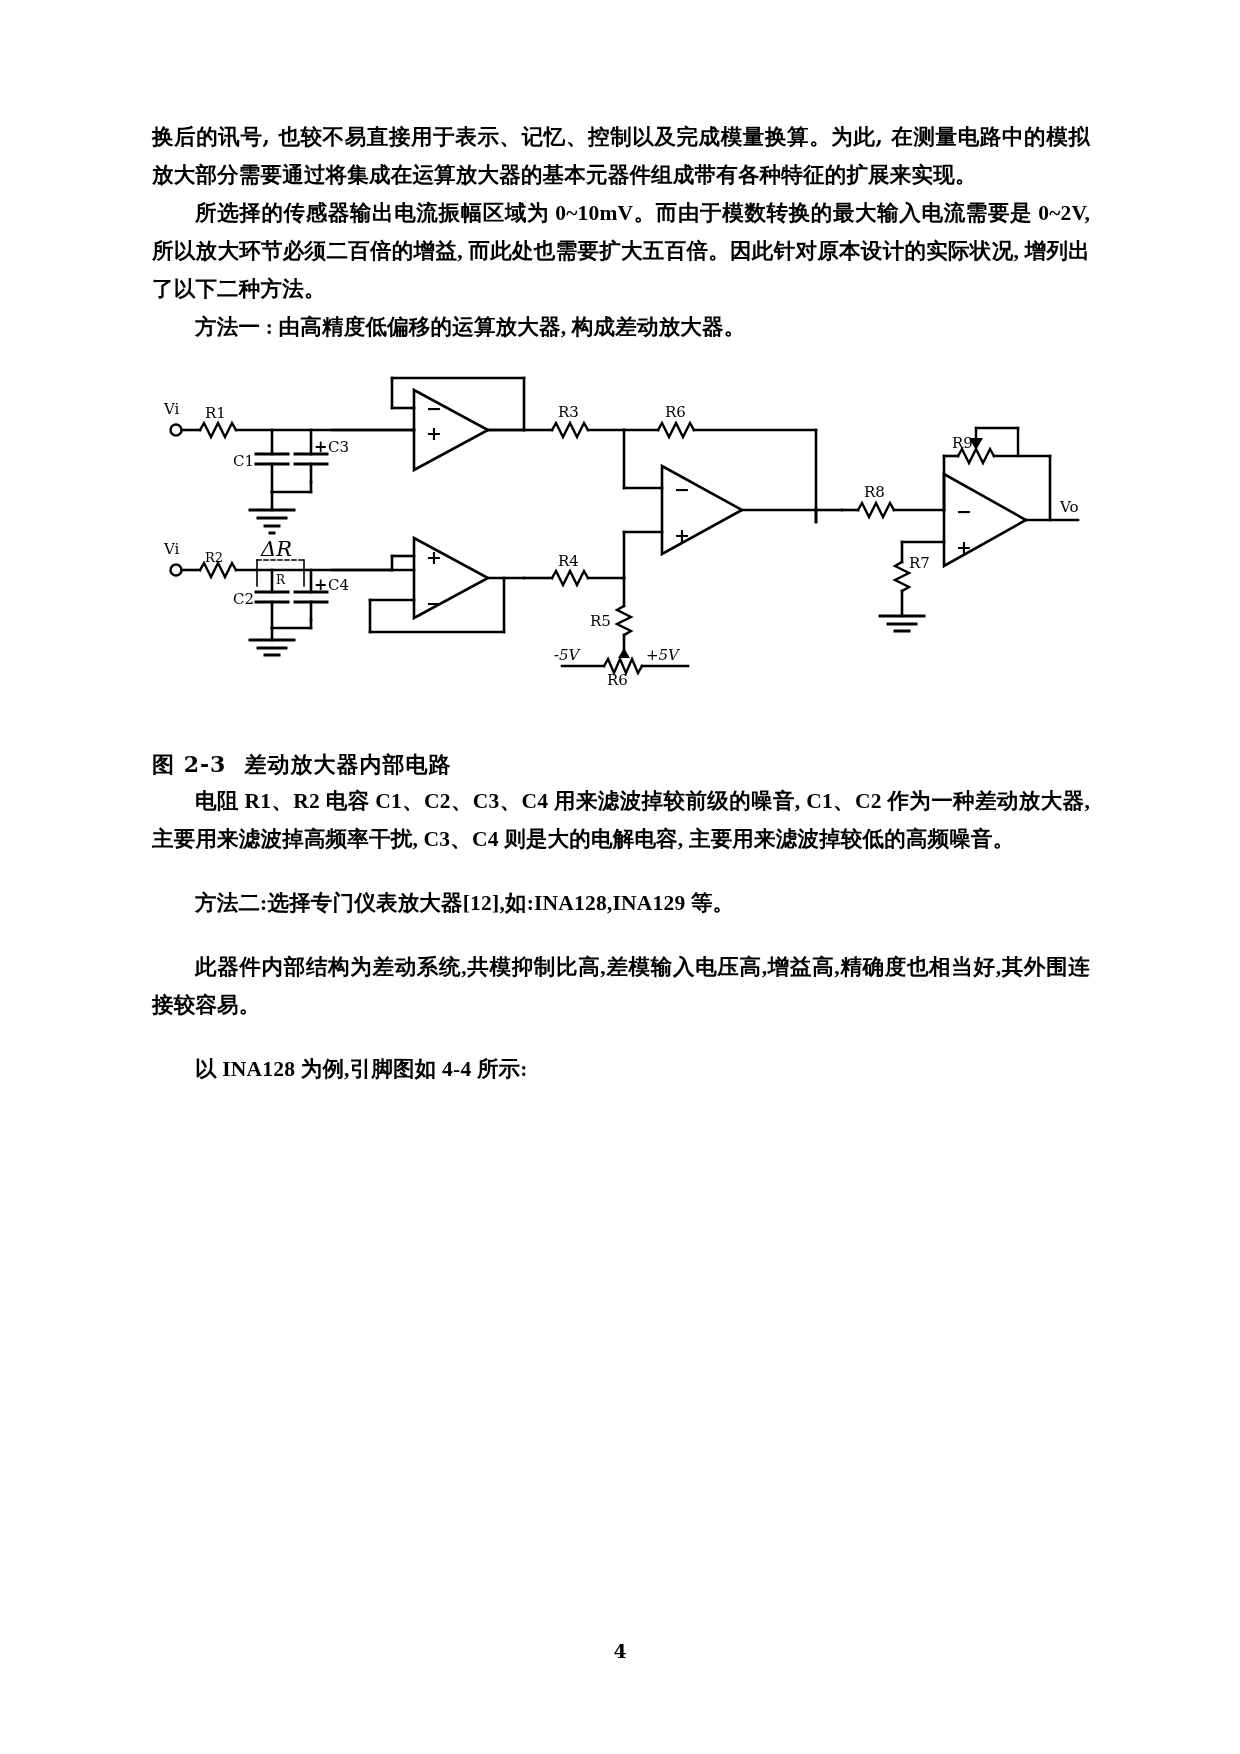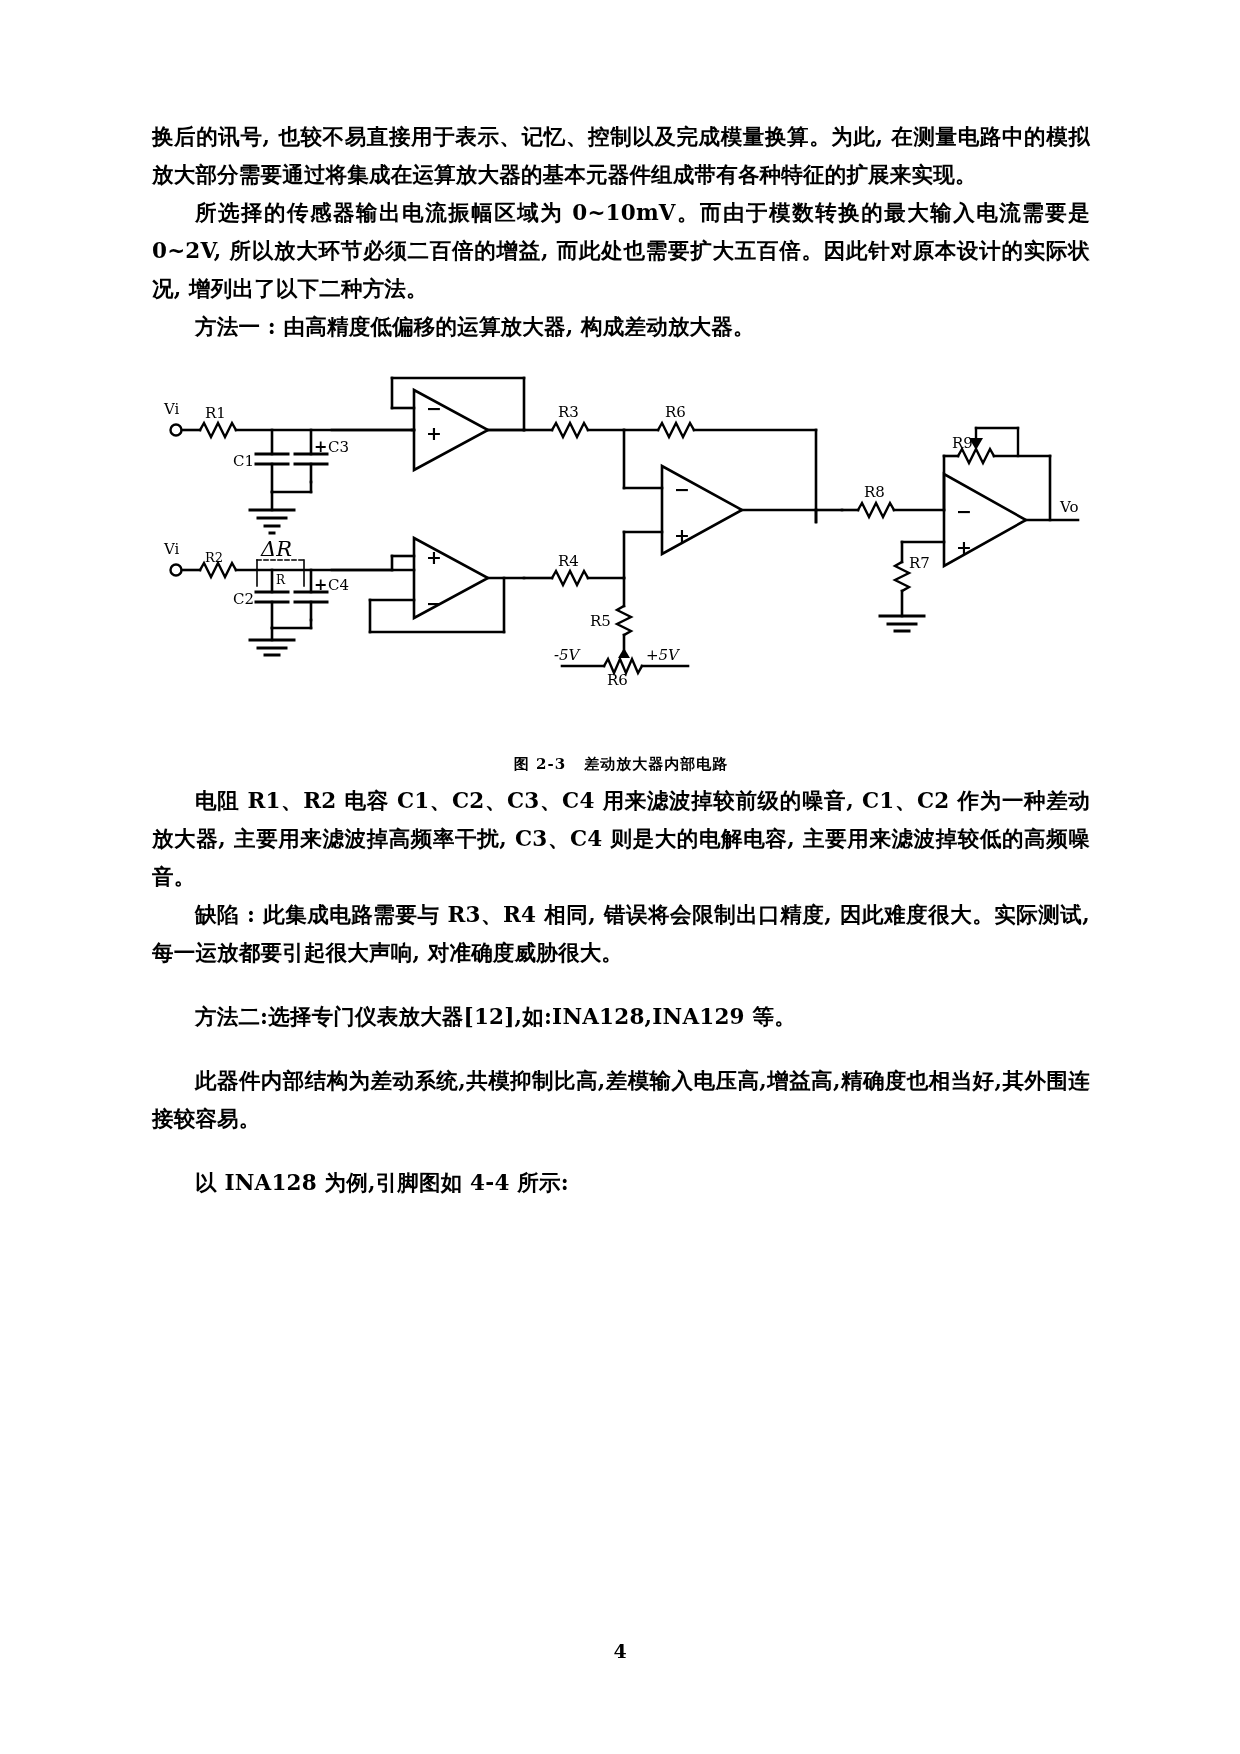--- a/index.html
+++ b/index.html
@@ -31,33 +31,32 @@
   p.body-text {
     margin: 0 0 0 0;
     font-size: 21.5px;
     line-height: 38px;
     text-align: justify;
     text-justify: inter-character;
     letter-spacing: 0.2px;
     font-family: "DejaVu Serif", "Liberation Serif", serif;
     font-weight: 600;
   }
-  p.indent { text-indent: 2em; }
+  p.indent { text-indent: 2em; font-family: Liberation Serif, serif; }
   .gap-md { height: 26px; }
 
   
   .figure-wrap {
     position: relative;
     width: 938px;
     height: 330px;
     margin-top: 24px;
   }
   .figure-caption {
-    text-align: center;
-    font-size: 15px;
+    font-size: 22px;
     font-weight: 700;
     line-height: 36px;
     letter-spacing: 1px;
     font-family: "DejaVu Serif", "Liberation Serif", serif;
     margin-top: 46px;
   }
   .figure-caption .cap-sep { display: inline-block; width: 18px; }
 
   
   .page-number {
@@ -290,21 +289,20 @@
           <text x="804" y="184">+</text>
         </g>
       </svg>
     </div>
 
     <div class="figure-caption">
       <span>图 2-3</span><span class="cap-sep"></span><span>差动放大器内部电路</span>
     </div>
 
     <p class="body-text indent">电阻 R1、R2 电容 C1、C2、C3、C4 用来滤波掉较前级的噪音, C1、C2 作为一种差动放大器, 主要用来滤波掉高频率干扰, C3、C4 则是大的电解电容, 主要用来滤波掉较低的高频噪音。</p>
-    <p class="body-text indent">缺陷 : 此集成电路需要与 R3、R4 相同, 错误将会限制出口精度, 因此难度很大。实际测试, 每一运放都要引起很大声响, 对准确度威胁很大。</p>
     <div class="gap-md"></div>
     <p class="body-text indent">方法二:选择专门仪表放大器[12],如:INA128,INA129 等。</p>
     <div class="gap-md"></div>
     <p class="body-text indent">此器件内部结构为差动系统,共模抑制比高,差模输入电压高,增益高,精确度也相当好,其外围连接较容易。</p>
     <div class="gap-md"></div>
     <p class="body-text indent">以 INA128 为例,引脚图如 4-4 所示:</p>
 
   </div>
 
   <div class="page-number">4</div>

